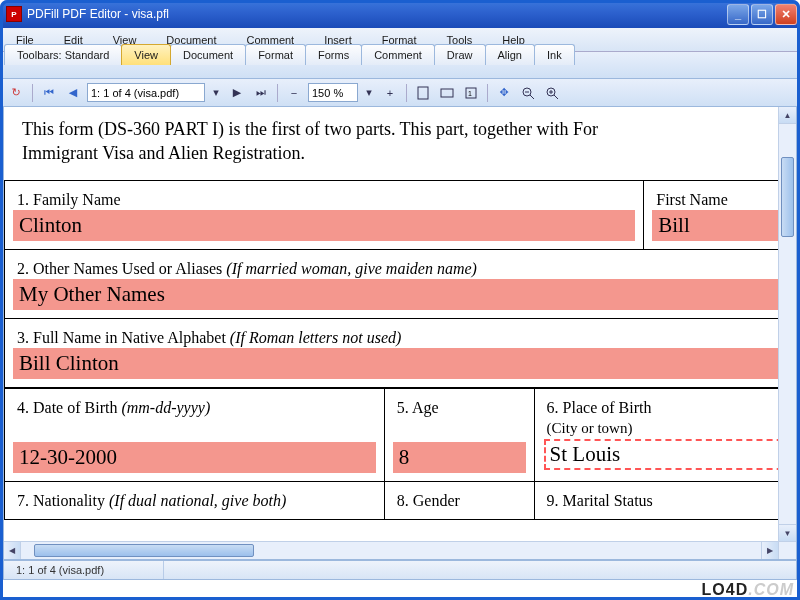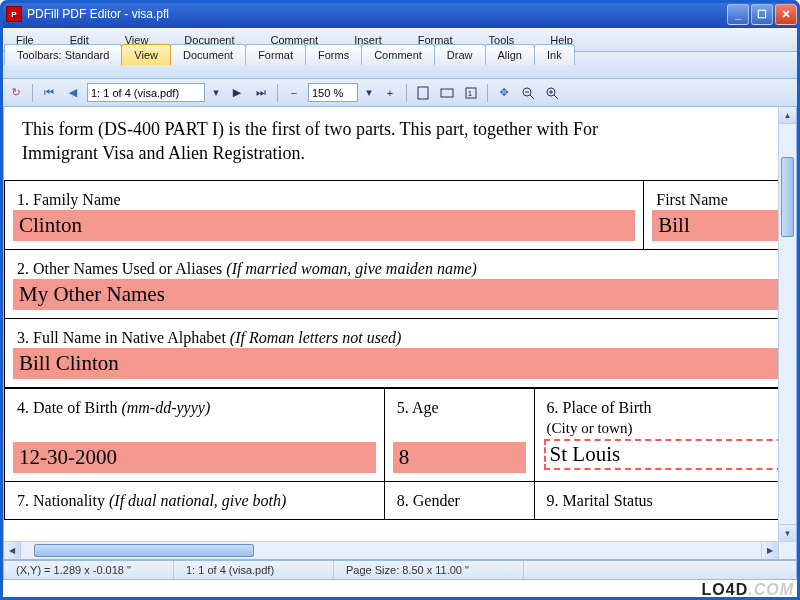--- a/index.html
+++ b/index.html
@@ -6,21 +6,21 @@
 body { font-family: Tahoma, sans-serif; font-size: 11px; background: #fff; overflow: hidden; width: 800px; height: 600px; position: relative; }
 
 .titlebar { height: 28px; background: linear-gradient(to bottom, #3b77dd 0%, #2b5fcc 50%, #1a4ab8 100%); display: flex; align-items: center; padding: 0 3px 0 6px; color: #fff; border-radius: 7px 7px 0 0; }
 .titlebar .app-icon { width: 16px; height: 16px; background: #c00; margin-right: 5px; border: 1px solid #800; display:flex;align-items:center;justify-content:center;font-size:8px;font-weight:bold;color:#fff;}
 .titlebar .title { flex: 1; font-weight: normal; font-size: 12px; }
 .win-btns { display: flex; gap: 2px; }
 .win-btn { width: 22px; height: 21px; border-radius: 3px; display: flex; align-items: center; justify-content: center; font-weight: bold; font-size: 11px; color: #fff; border: 1px solid rgba(255,255,255,0.5); }
 .win-min, .win-max { background: linear-gradient(to bottom, #7ba7e8, #3868c8); }
 .win-close { background: linear-gradient(to bottom, #f08070, #d04020); }
 
-.menubar { height: 24px; background: linear-gradient(to bottom, #eef3fb, #d8e5f6); border-bottom: 1px solid #aac; display: flex; align-items: center; padding: 0 6px; gap: 16px; }
+.menubar { height: 24px; background: linear-gradient(to bottom, #eef3fb, #d8e5f6); border-bottom: 1px solid #aac; display: flex; align-items: center; padding: 0 6px; gap: 10px; }
 .menubar .mi { padding: 3px 10px; color: #1a1a1a; cursor: default; }
 
 .tabbar { height: 26px; background: linear-gradient(to bottom, #e8effb, #cfe0f5); border-bottom: 1px solid #9cb8dd; display: flex; align-items: flex-end; padding: 13px 4px; gap: 0; }
 .tab { padding: 4px 12px 4px 12px; font-size: 11px; color: #1a1a1a; background: linear-gradient(to bottom, #fdfdfe, #e4ecf8); border: 1px solid #9cb8dd; border-bottom: none; border-radius: 3px 3px 0 0; margin-right: -1px; cursor: default; position:relative; }
 .tab.active { background: linear-gradient(to bottom, #fff2c0, #ffe07a); border-color: #d4a830; z-index:1; }
 
 .toolbar { height: 28px; background: linear-gradient(to bottom, #e8effb, #cfe0f5); border-bottom: 1px solid #9cb8dd; display: flex; align-items: center; padding: 0 6px; gap: 4px; }
 .tbtn { width: 20px; height: 20px; display: flex; align-items: center; justify-content: center; border: 1px solid transparent; cursor: default; color:#335; }
 .tsep { width: 1px; height: 18px; background: #aac; margin: 0 2px; }
 .tfield { height: 19px; border: 1px solid #8aa8d0; background: #fff; padding: 0 3px; font-size: 11px; display: flex; align-items: center; white-space:nowrap; }
@@ -142,21 +142,21 @@
         <line x1="4" y1="6" x2="8" y2="6" stroke="#335"></line>
         <line x1="6" y1="4" x2="6" y2="8" stroke="#335"></line>
       </svg>
     </div>
 </div>
 
 <div class="workspace">
   <div class="doc">
     <div class="page">
       <div class="intro">
-        <span>This form (DS-400 PART I) is the first of two parts.  This part, together with For</span><br>
+        <span>This form (DS-360 PART I) is the first of two parts.  This part, together with For</span><br>
         <span>Immigrant Visa and Alien Registration.</span>
       </div>
       <table class="formtable">
         <tbody>
             <tr class="row1">
           <td class="c1">
             <div class="cell-label">1. Family Name</div>
             <div class="fieldval">Clinton</div>
           </td>
           <td class="c2">
@@ -219,23 +219,21 @@
   </div>
   <div class="hscroll">
     <div class="arr lt">◀</div>
     <div class="thumb"></div>
     <div class="arr rt">▶</div>
   </div>
   <div class="corner"></div>
 </div>
 
 <div class="statusbar">
-  <div class="cell" style="width:170px">(X,Y) = 1.289 x -0.018 "</div>
   <div class="cell" style="width:160px">1: 1 of 4 (visa.pdf)</div>
-  <div class="cell" style="width:190px">Page Size: 8.50 x 11.00 "</div>
 </div>
 
 <div class="watermark">
   <span class="dark">LO4D</span>
     <span class="lite">.COM</span>
 </div>
 
 <div class="window-border"></div>
 
 </body></html>

